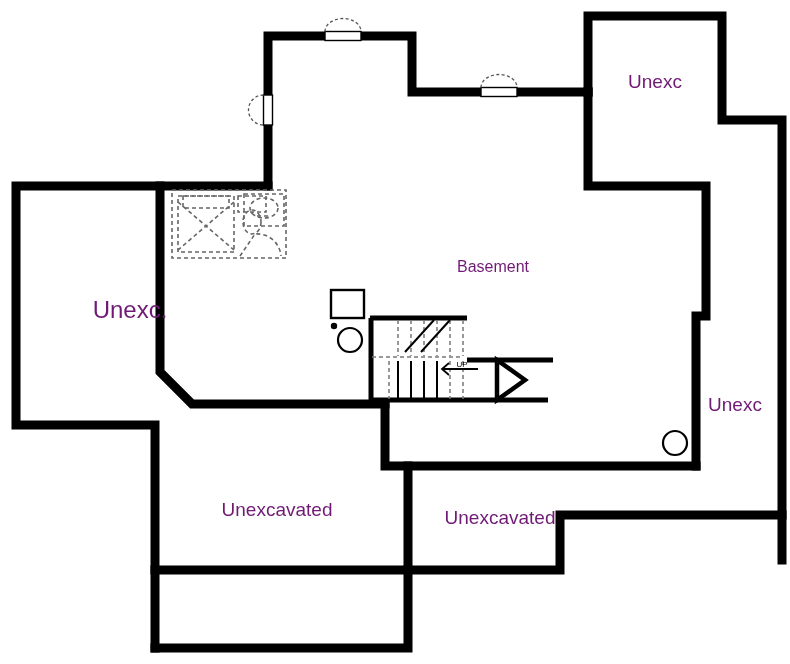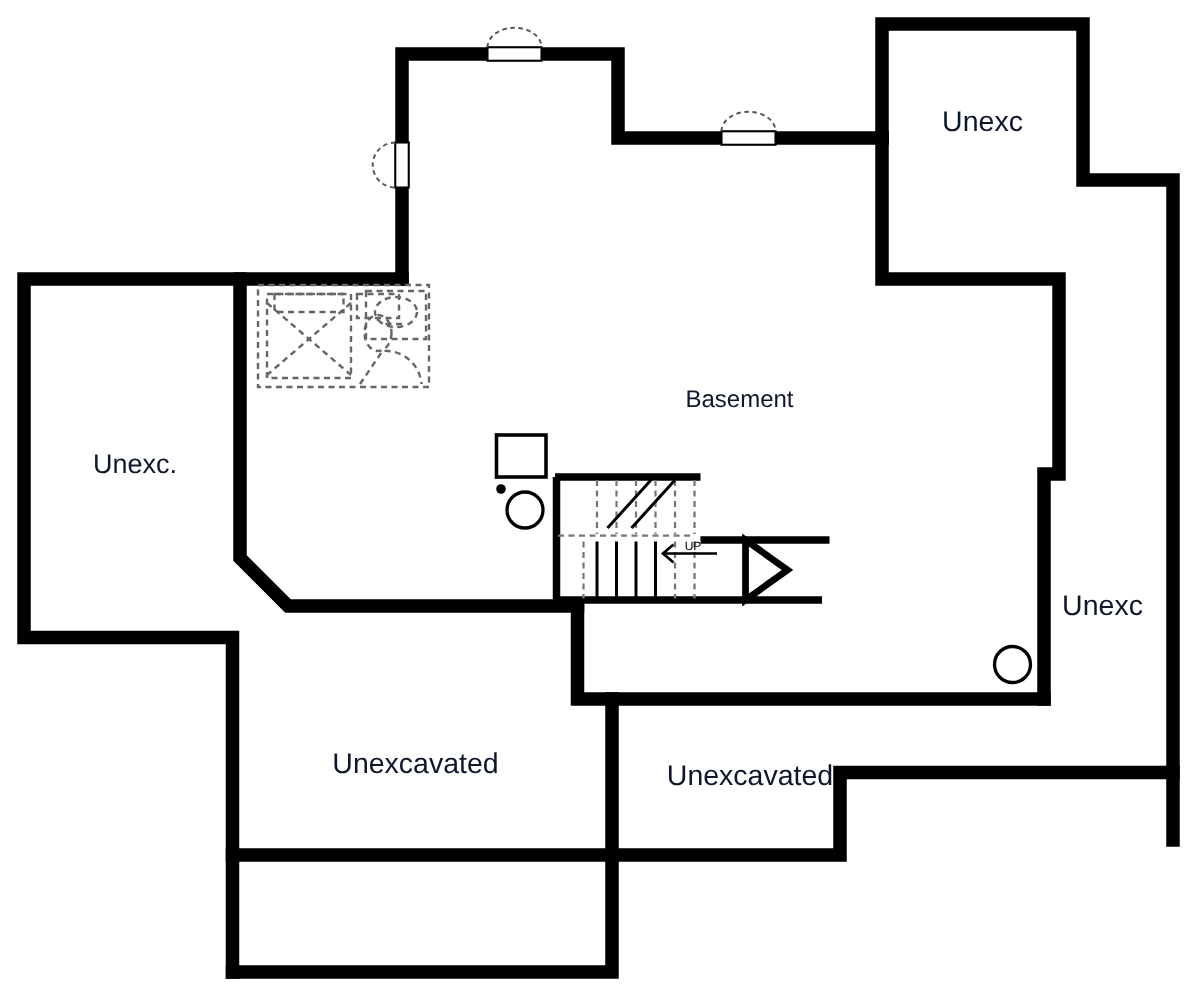--- a/index.html
+++ b/index.html
@@ -21,30 +21,30 @@
     background: #ffffff;
   }
   #plan-svg {
     position: absolute;
     left: 0;
     top: 0;
     display: block;
   }
   .room-label {
     position: absolute;
-    color: #0f172a;
+    color: #701a75;
     font-family: "Liberation Sans", sans-serif;
     white-space: nowrap;
     -webkit-font-smoothing: antialiased;
     transform: translate(-50%, -50%);
     user-select: none;
   }
   .lbl-basement   { font-size: 16px; }
   .lbl-unexc-tr   { font-size: 19px; }
-  .lbl-unexc-left { font-size: 18px; }
+  .lbl-unexc-left { font-size: 24px; margin-left: 40px; }
   .lbl-unexc-right{ font-size: 19px; }
   .lbl-unexcav-1  { font-size: 19px; }
   .lbl-unexcav-2  { font-size: 19px; }
   .stair-up-label {
     position: absolute;
     font-size: 8px;
     font-family: "Liberation Sans", sans-serif;
     color: #000000;
     transform: translate(-50%, -50%);
     user-select: none;

